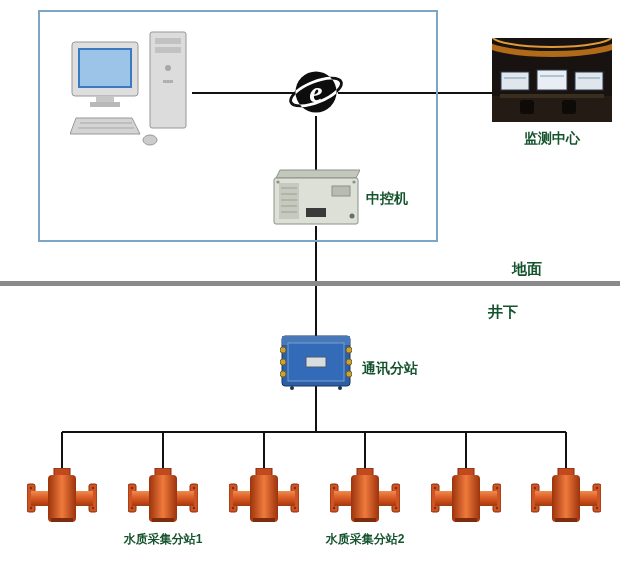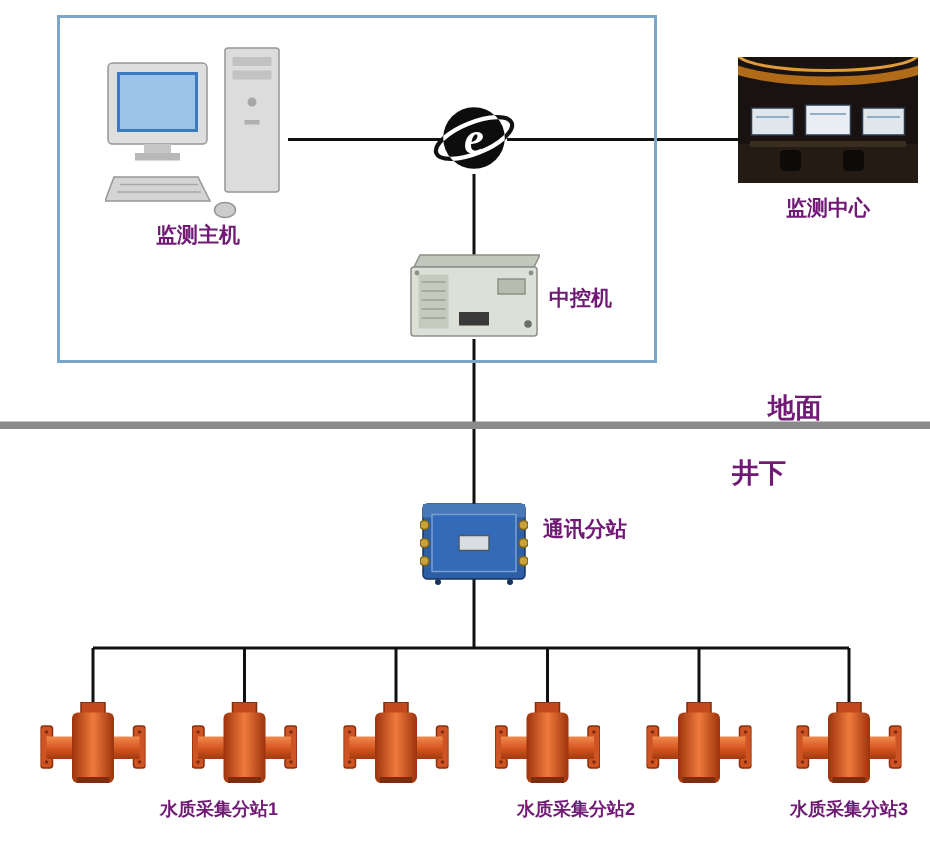--- a/index.html
+++ b/index.html
@@ -5,24 +5,24 @@
   * { margin:0; padding:0; box-sizing:border-box; }
   html,body { background:#ffffff; }
   body { font-family:"Liberation Sans","DejaVu Sans",sans-serif; }
   .canvas { position:relative; width:620px; height:565px; background:#fff; overflow:hidden; }
   .wires { position:absolute; left:0; top:0; }
   .ground-box { position:absolute; left:38px; top:10px; width:400px; height:232px;
                 border:2px solid var(--box-border,#7ba6c7); background:transparent; }
   .divider { position:absolute; left:0; top:281px; width:620px; height:5px;
              background:var(--divider-gray,#8a8a8a); }
   .node { position:absolute; }
-  .lbl { position:absolute; color:#701a75; font-weight:600; white-space:nowrap; }
+  .lbl { position:absolute; color:#14532d; font-weight:600; white-space:nowrap; }
   .lbl.c { text-align:center; }
   .f14 { font-size:14px; }
-  .f15 { font-size:18px; }
+  .f15 { font-size:15px; }
   .f12 { font-size:12px; }
   .collector-svg { position:absolute; width:70px; height:58px; }
 </style>
 </head>
 <body>
 
 <div class="canvas">
 
   <svg class="wires" width="620" height="565">
     <g stroke="#111" stroke-width="2">
@@ -54,21 +54,20 @@
     <rect x="2" y="12" width="66" height="54" rx="3" fill="#dedede" stroke="#979797"></rect>
     <rect x="8" y="18" width="54" height="40" fill="#3a7abf"></rect>
     <rect x="10" y="20" width="50" height="36" fill="#9cc4e8"></rect>
     <rect x="26" y="66" width="18" height="6" fill="#c6c6c6"></rect>
     <rect x="20" y="72" width="30" height="5" fill="#b8b8b8"></rect>
     <polygon points="6,88 62,88 70,104 0,104" fill="#d4d4d4" stroke="#979797"></polygon>
     <line x1="10" y1="93" x2="62" y2="93" stroke="#a8a8a8"></line>
     <line x1="8" y1="98" x2="64" y2="98" stroke="#a8a8a8"></line>
     <ellipse cx="80" cy="110" rx="7" ry="5" fill="#cccccc" stroke="#979797"></ellipse>
   </svg>
-  <div class="lbl c f14" style="left:77px;top:148px;width:110px">监测主机</div>
 
   <svg class="node" style="left:288px;top:64px" width="56" height="56" viewBox="0 0 60 60">
     <defs>
         <clipPath id="ballClip">
           <circle cx="30" cy="30" r="22"></circle>
         </clipPath>
       </defs>
     <ellipse cx="30" cy="30" rx="29" ry="11" fill="none" stroke="#111" stroke-width="3" transform="rotate(-22 30 30)"></ellipse>
     <circle cx="30" cy="30" r="22" fill="#0d0d0d"></circle>
     <g clip-path="url(#ballClip)">
@@ -122,21 +121,21 @@
     <rect x="26" y="27" width="20" height="10" fill="#d8dde2" stroke="#4a5a6a"></rect>
     <circle cx="3" cy="20" r="3" fill="#caa23a" stroke="#7c6218"></circle>
     <circle cx="3" cy="32" r="3" fill="#caa23a" stroke="#7c6218"></circle>
     <circle cx="3" cy="44" r="3" fill="#caa23a" stroke="#7c6218"></circle>
     <circle cx="69" cy="20" r="3" fill="#caa23a" stroke="#7c6218"></circle>
     <circle cx="69" cy="32" r="3" fill="#caa23a" stroke="#7c6218"></circle>
     <circle cx="69" cy="44" r="3" fill="#caa23a" stroke="#7c6218"></circle>
     <circle cx="12" cy="58" r="2" fill="#16345e"></circle>
     <circle cx="60" cy="58" r="2" fill="#16345e"></circle>
   </svg>
-  <div class="lbl f14" style="left:362px;top:344px">通讯分站</div>
+  <div class="lbl f14" style="left:362px;top:360px">通讯分站</div>
 
   <svg width="0" height="0" style="position:absolute" aria-hidden="true">
     <defs>
       <linearGradient id="gV" x1="0" y1="0" x2="1" y2="0">
         <stop offset="0" stop-color="#9c330c"></stop>
         <stop offset="0.5" stop-color="#ef7a3c"></stop>
         <stop offset="1" stop-color="#9c330c"></stop>
       </linearGradient>
       <linearGradient id="gH" x1="0" y1="0" x2="0" y2="1">
         <stop offset="0" stop-color="#f08a4e"></stop>
@@ -170,17 +169,16 @@
   <svg class="collector-svg" style="left:330px;top:468px">
       <use href="#collector"></use>
     </svg>
   <svg class="collector-svg" style="left:431px;top:468px">
       <use href="#collector"></use>
     </svg>
   <svg class="collector-svg" style="left:531px;top:468px">
       <use href="#collector"></use>
     </svg>
 
-  <div class="lbl c f12" style="left:94px;top:531px;width:104px">水质采集分站1</div>
-  <div class="lbl c f12" style="left:332px;top:531px;width:104px">水质采集分站2</div>
-  <div class="lbl c f12" style="left:514px;top:531px;width:104px">水质采集分站3</div>
+  <div class="lbl c f12" style="left:111px;top:531px;width:104px">水质采集分站1</div>
+  <div class="lbl c f12" style="left:313px;top:531px;width:104px">水质采集分站2</div>
 
 </div>
 
 </body></html>

